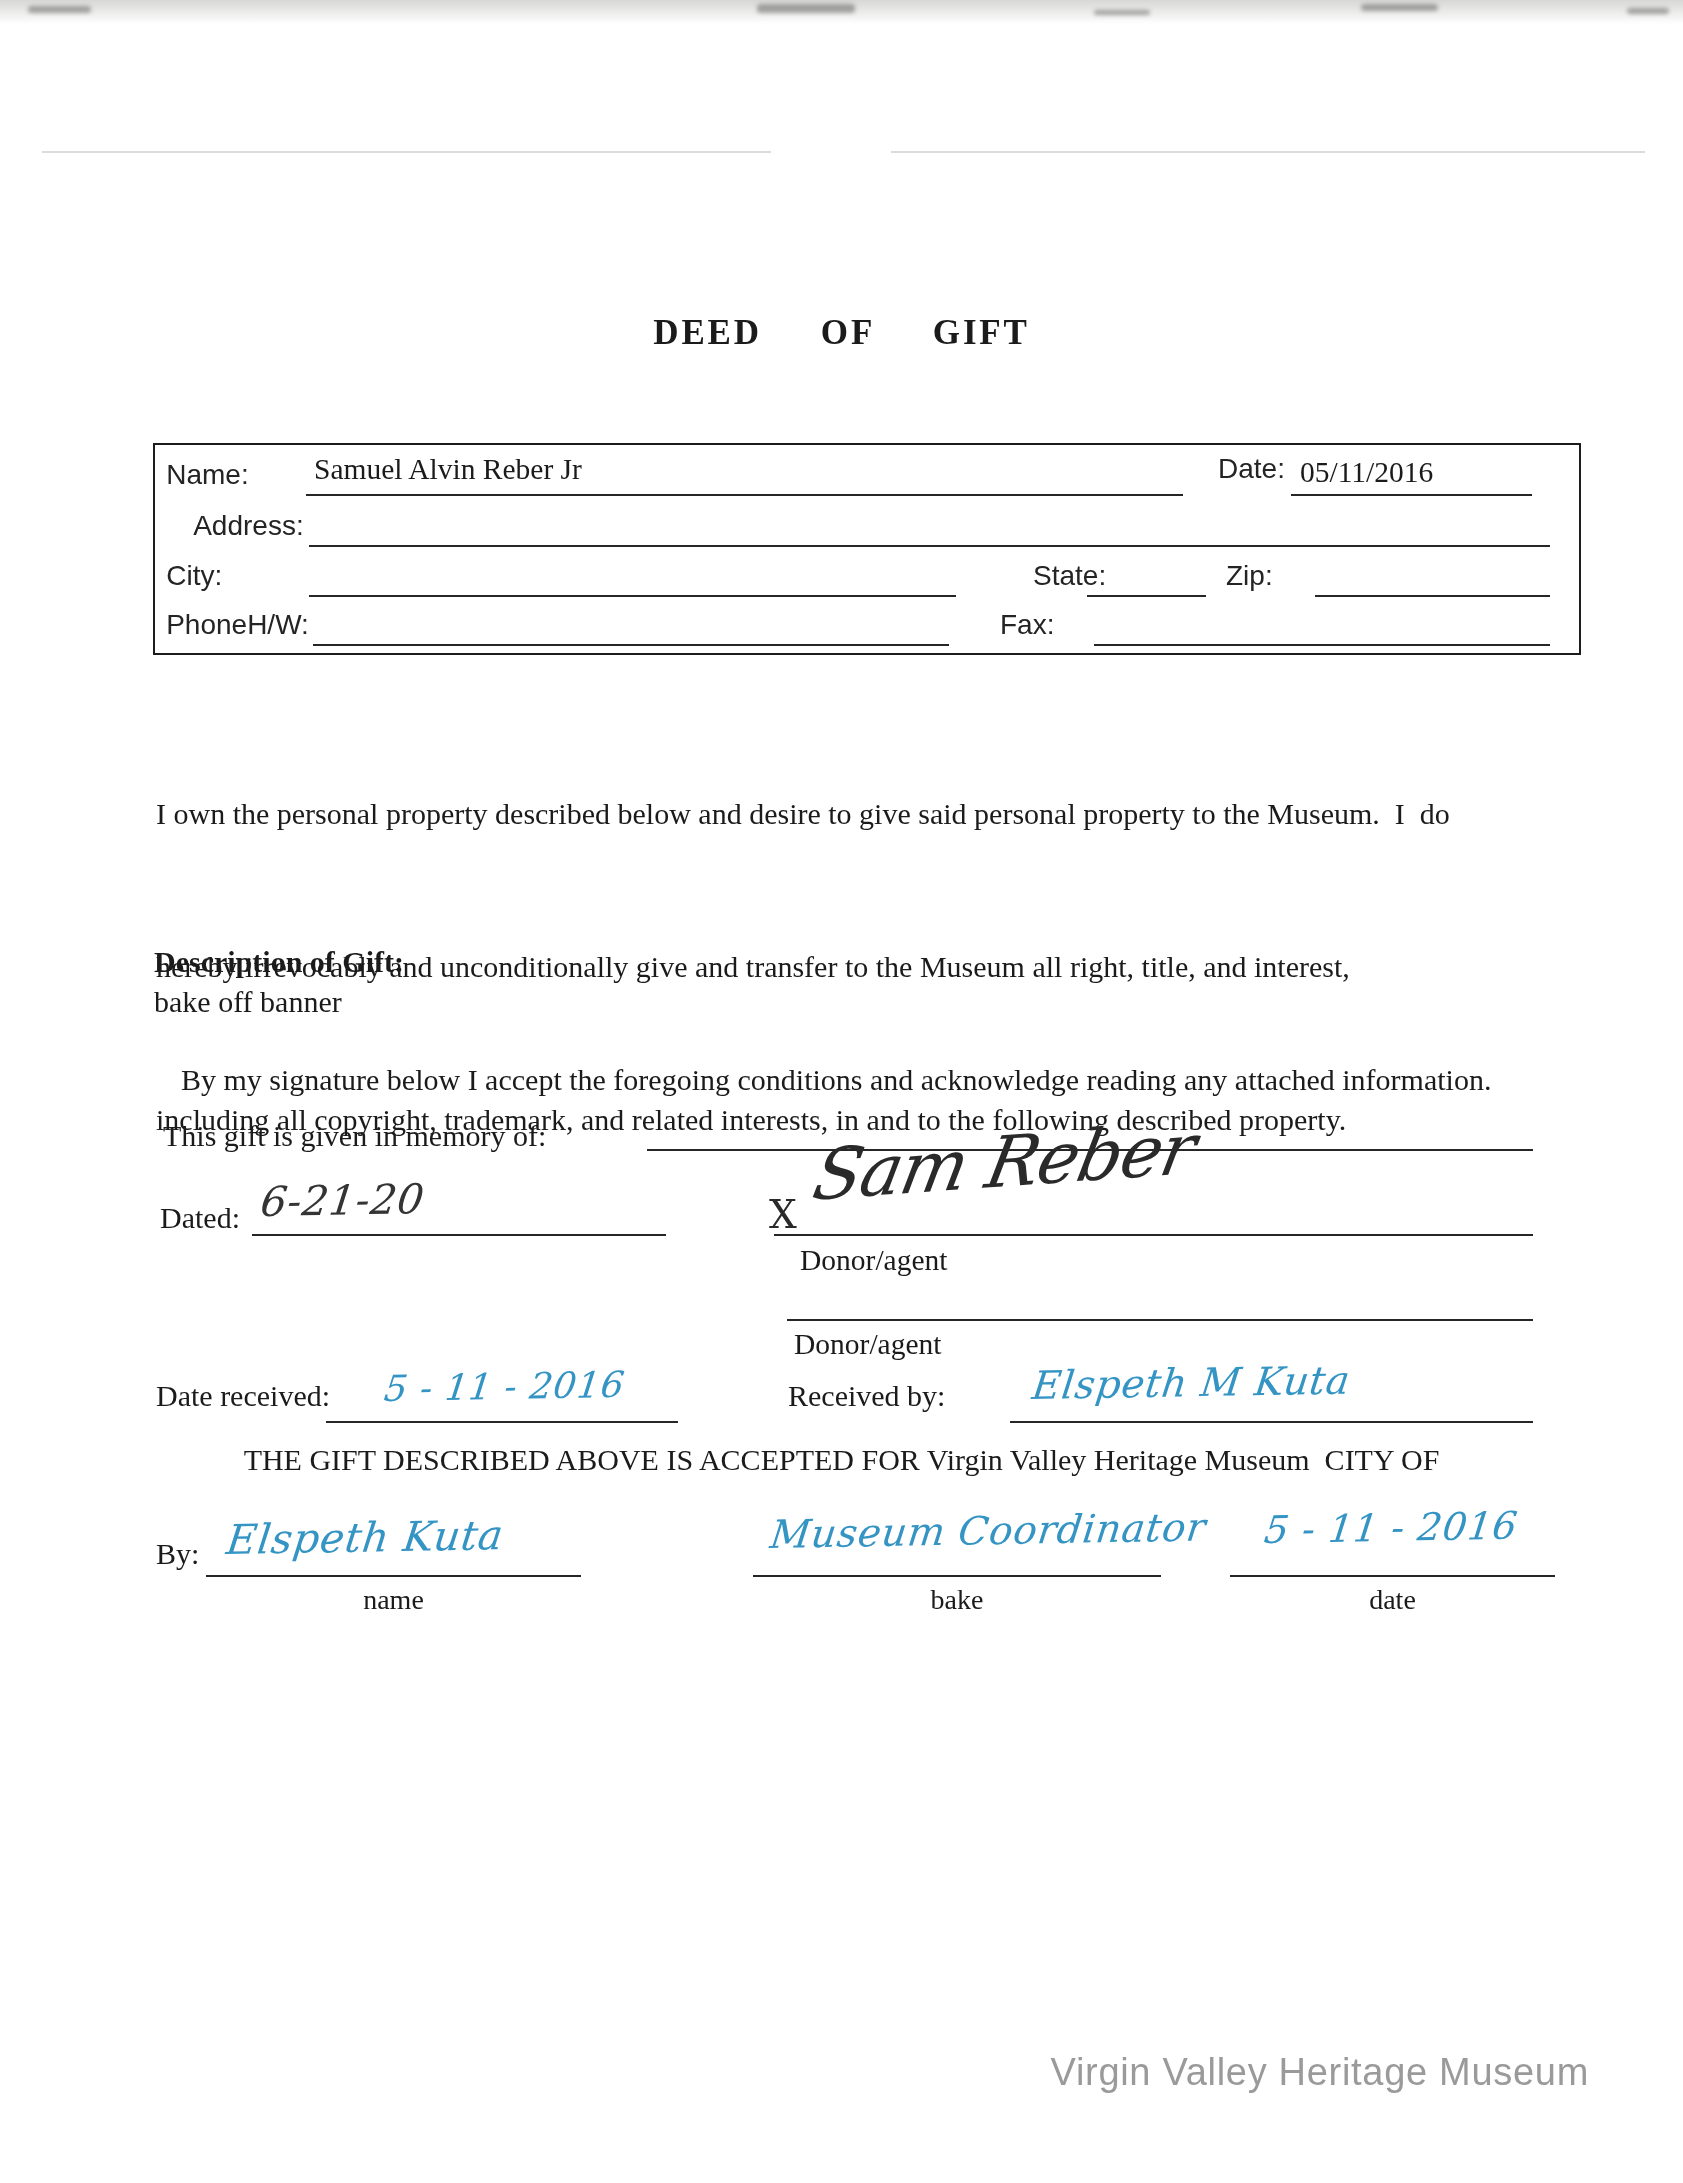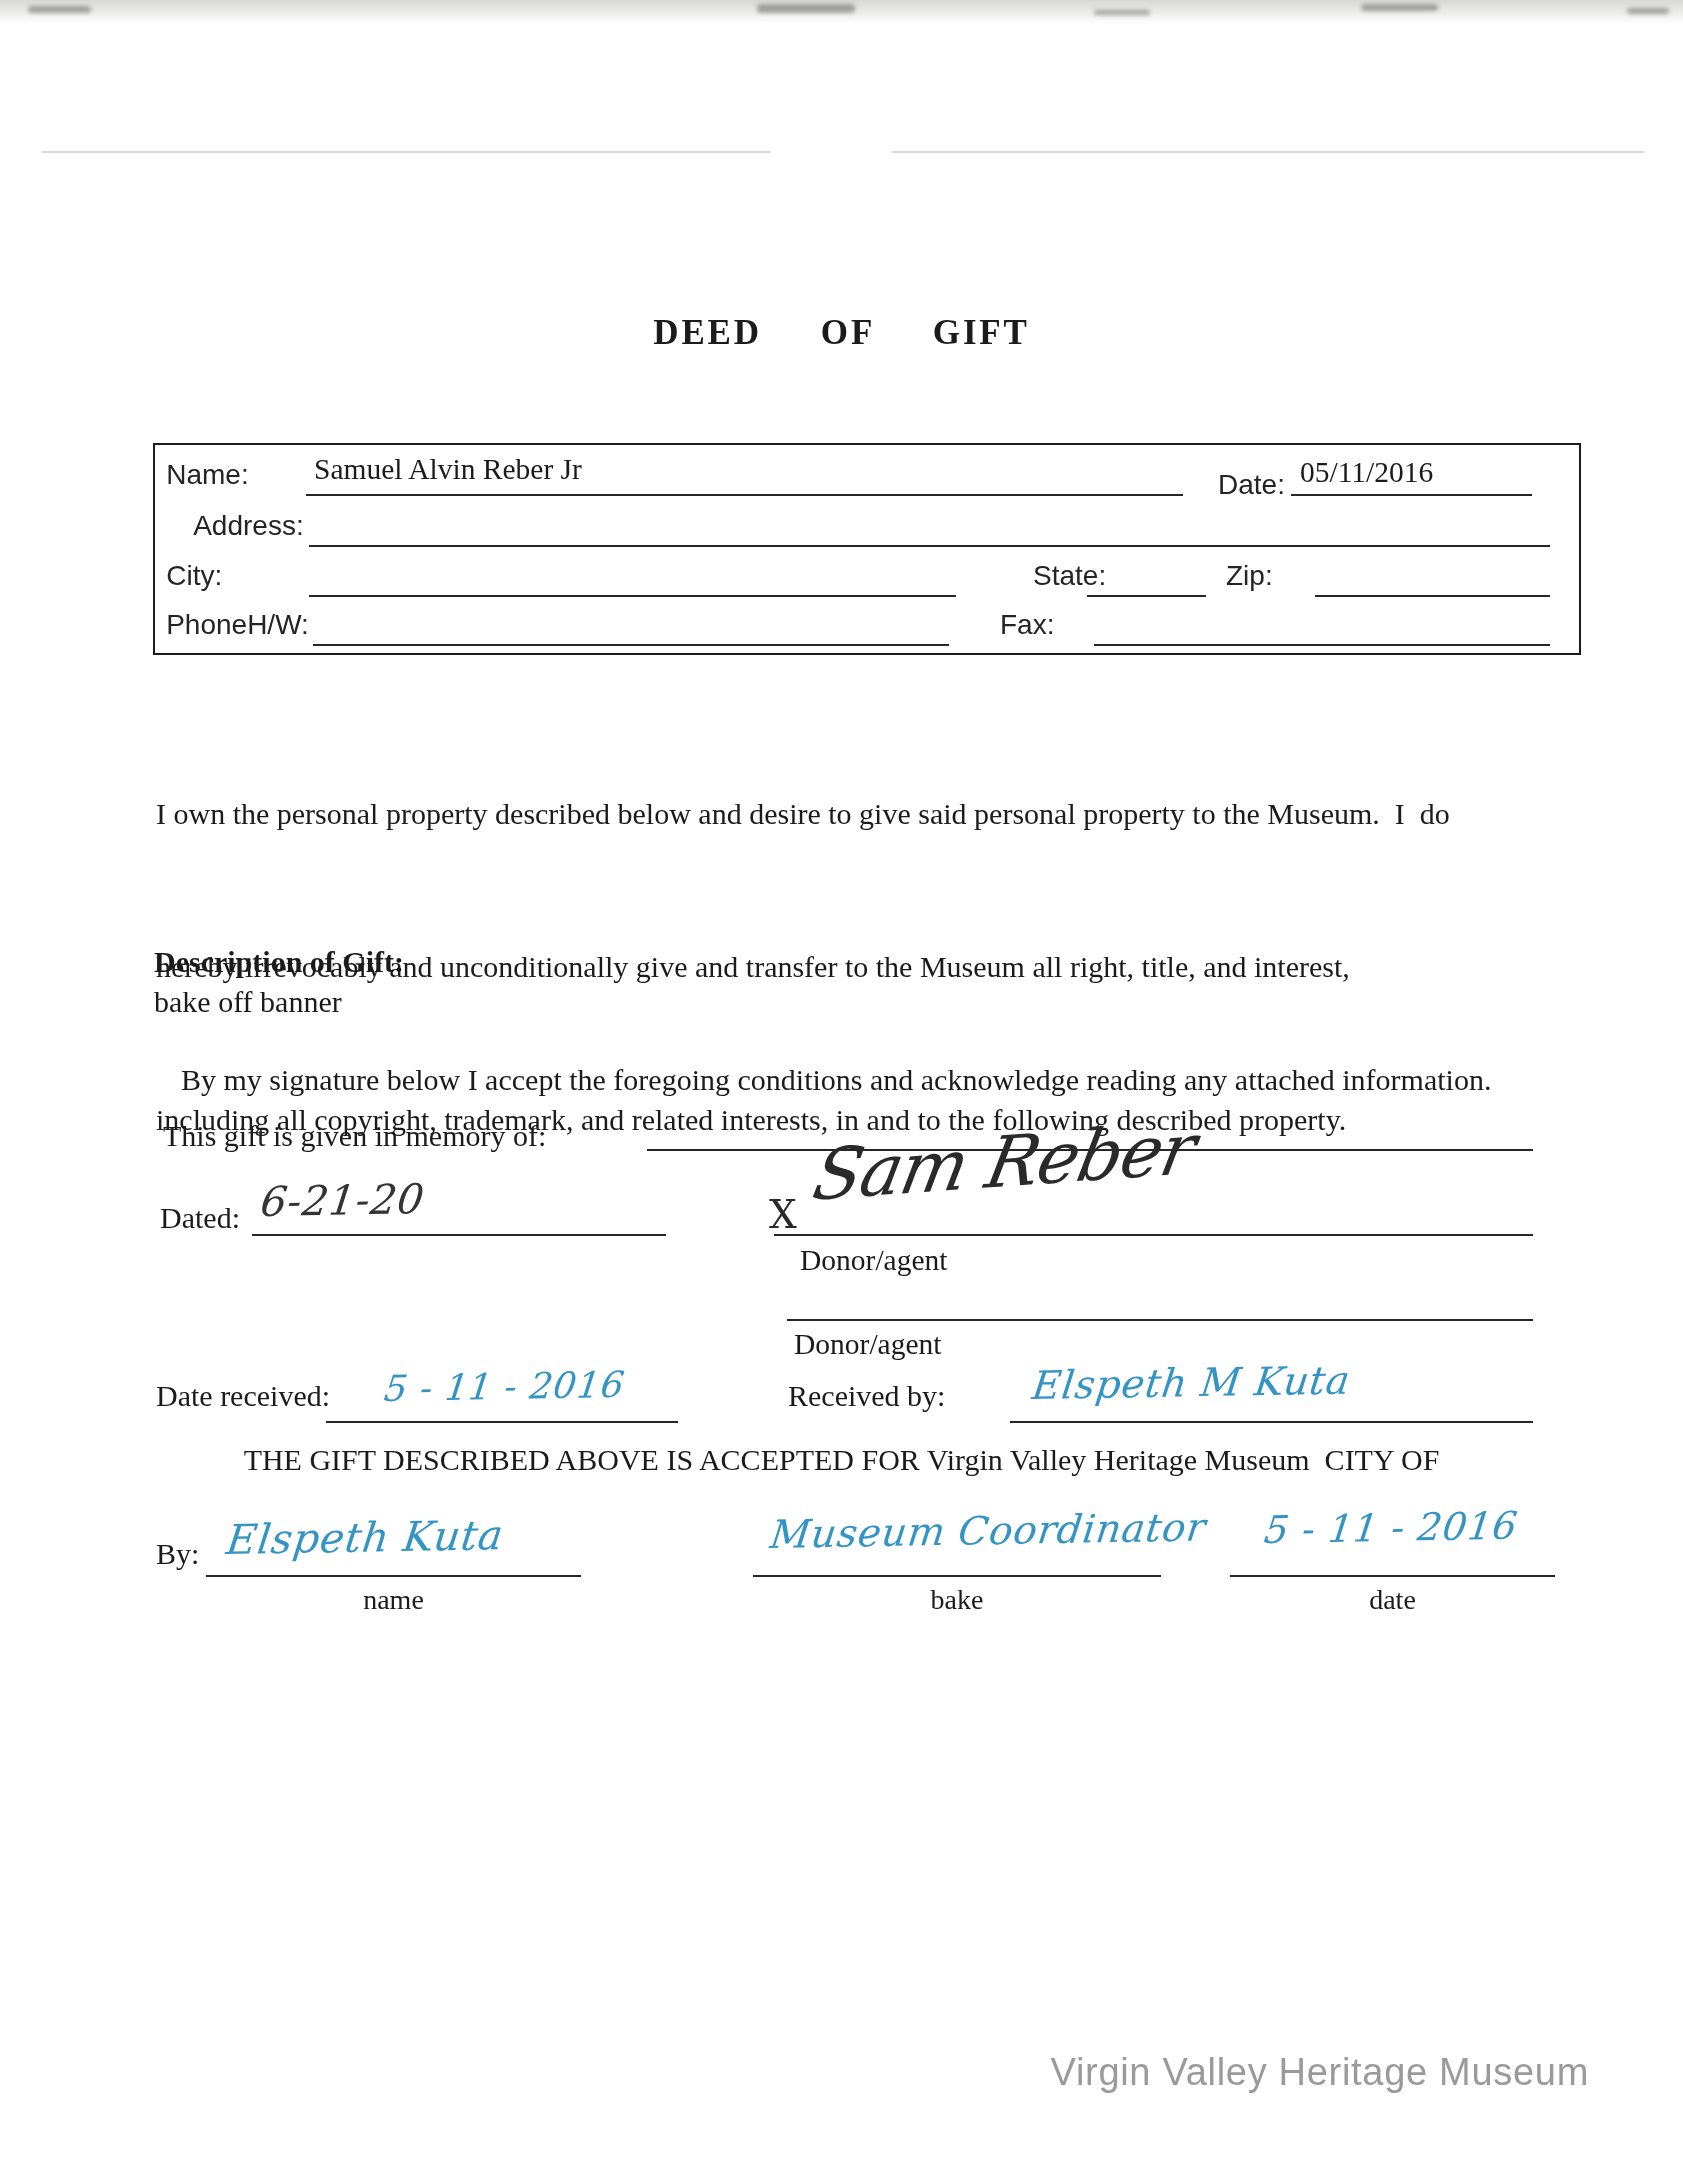--- a/index.html
+++ b/index.html
@@ -91,21 +91,21 @@
   <div class="org-block">
     <div>Virgin Valley Heritage Museum, 35 West  Mesquite Blvd,</div>
     <div>Mesquite, NV 89027, 702/346-5705</div>
   </div>
 
   <div class="box">
     <span class="lbl" style="left:11.2px; top:14px;">Name:</span>
     <span class="val" style="left:159px; top:8.4px;">Samuel Alvin Reber Jr</span>
     <div class="fline" style="left:151px; top:49px; width:877px;"></div>
 
-    <span class="lbl" style="left:1063px; top:24px;">Date:</span>
+    <span class="lbl" style="left:1063px; top:8px;">Date:</span>
     <span class="val" style="left:1145px; top:11.2px;">05/11/2016</span>
     <div class="fline" style="left:1136px; top:49px; width:241px;"></div>
 
     <span class="lbl" style="left:11.2px; top:65px;margin-left:27px;">Address:</span>
     <div class="fline" style="left:154px; top:100px; width:1241px;"></div>
 
     <span class="lbl" style="left:11.2px; top:115px;">City:</span>
     <div class="fline" style="left:154px; top:150px; width:647px;"></div>
     <span class="lbl" style="left:842px; top:115px;margin-left:36px;">State:</span>
     <div class="fline" style="left:932px; top:150px; width:119px;"></div>

